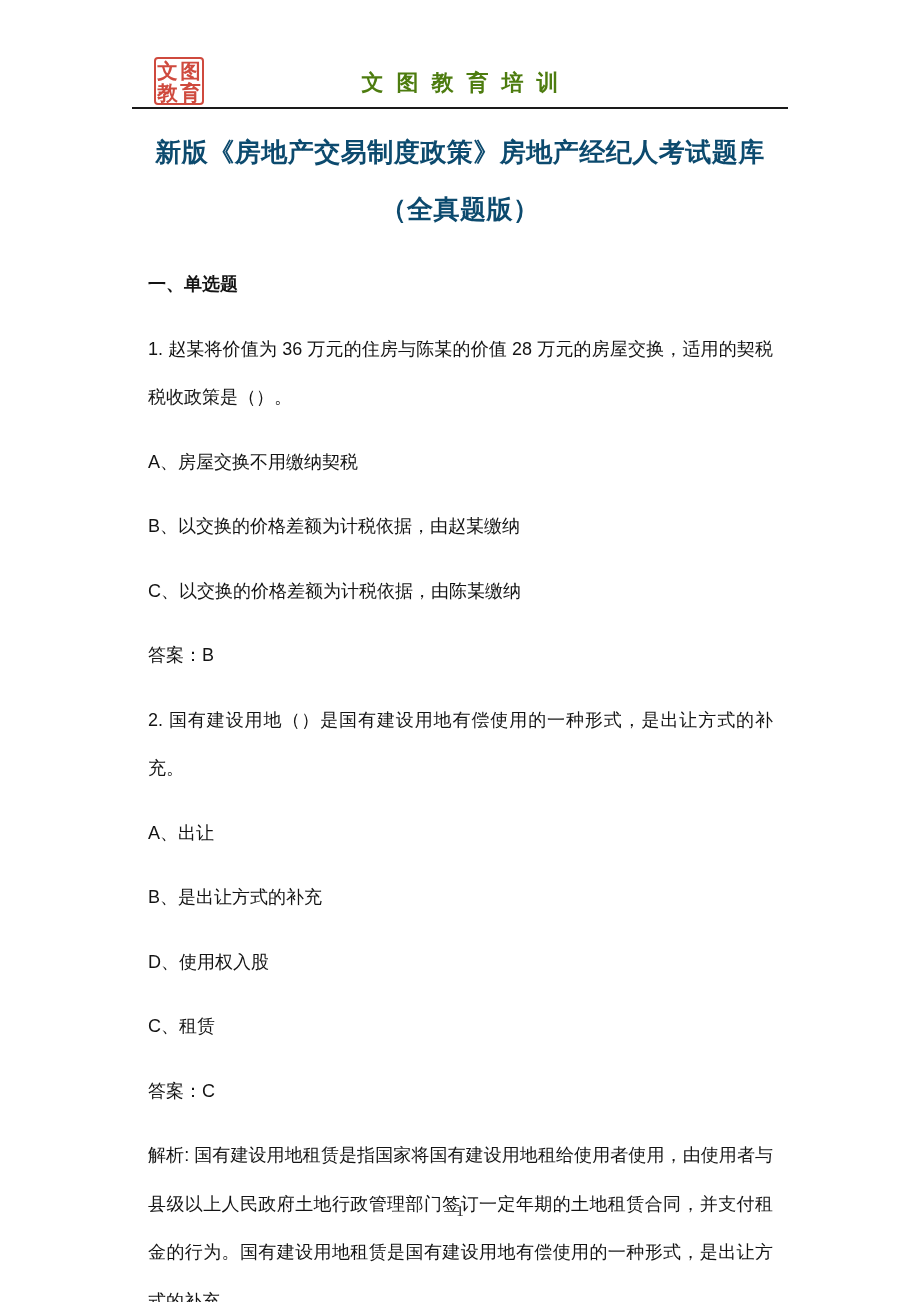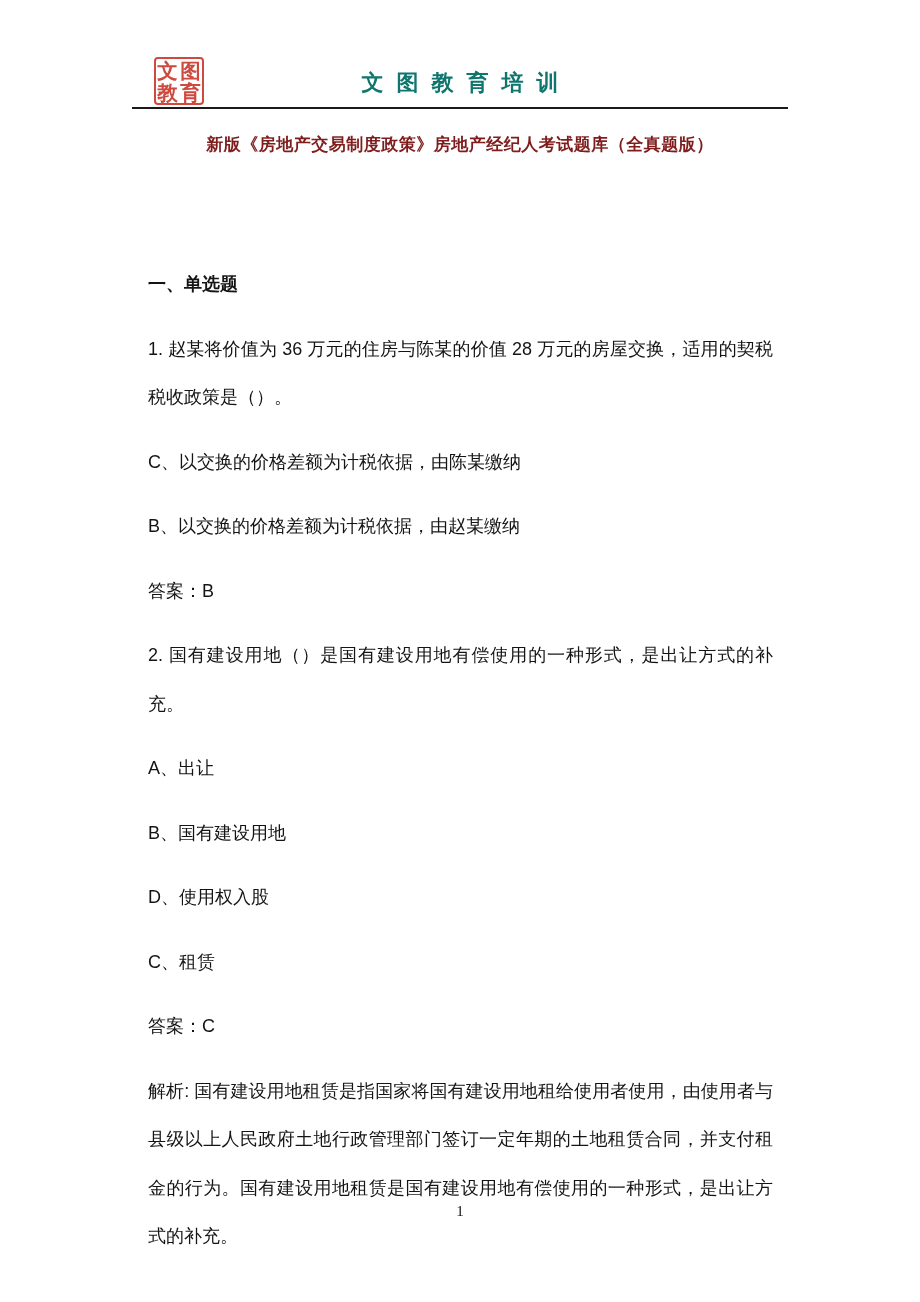--- a/index.html
+++ b/index.html
@@ -40,33 +40,33 @@
   .stamp span { transform: scale(1.08); }
   .brand {
     position: absolute;
     left: 0; right: 0;
     top: 68px;
     text-align: center;
     font-family: "Liberation Serif", "DejaVu Serif", serif;
     font-size: 22px;
     letter-spacing: 13px;
     padding-left: 13px; 
-    color: #0f766e;
+    color: #4d7c0f;
     font-weight: 600;
   }
 
   
   .doc-title {
     position: absolute;
     top: 116px;
     left: 128px; right: 128px;
-    margin: 0;
+    margin: 8px;
     text-align: center;
-    color: #7f1d1d;
-    font-size: 17px;
+    color: #0c4a6e;
+    font-size: 26px;
     font-weight: bold;
     line-height: 57px;
     letter-spacing: 0.5px;
   }
 
   
   .content {
     position: absolute;
     top: 244px;
     left: 132px;
@@ -102,27 +102,28 @@
     </div>
     <div class="brand">文图教育培训</div>
   </div>
 
   <h1 class="doc-title">新版《房地产交易制度政策》房地产经纪人考试题库（全真题版）</h1>
 
   <div class="content">
     <p class="section-heading">一、单选题</p>
 
     <p>1. 赵某将价值为 36 万元的住房与陈某的价值 28 万元的房屋交换，适用的契税税收政策是（）。</p>
+    <p>A、房屋交换不用缴纳契税</p>
+    <p>B、以交换的价格差额为计税依据，由赵某缴纳</p>
     <p>C、以交换的价格差额为计税依据，由陈某缴纳</p>
-    <p>B、以交换的价格差额为计税依据，由赵某缴纳</p>
     <p>答案：B</p>
 
     <p>2. 国有建设用地（）是国有建设用地有偿使用的一种形式，是出让方式的补充。</p>
     <p>A、出让</p>
-    <p>B、国有建设用地</p>
+    <p>B、是出让方式的补充</p>
     <p>D、使用权入股</p>
     <p>C、租赁</p>
     <p>答案：C</p>
     <p>解析: 国有建设用地租赁是指国家将国有建设用地租给使用者使用，由使用者与县级以上人民政府土地行政管理部门签订一定年期的土地租赁合同，并支付租金的行为。国有建设用地租赁是国有建设用地有偿使用的一种形式，是出让方式的补充。</p>
   </div>
 
   <div class="footer">1</div>
 
 </div>
 

